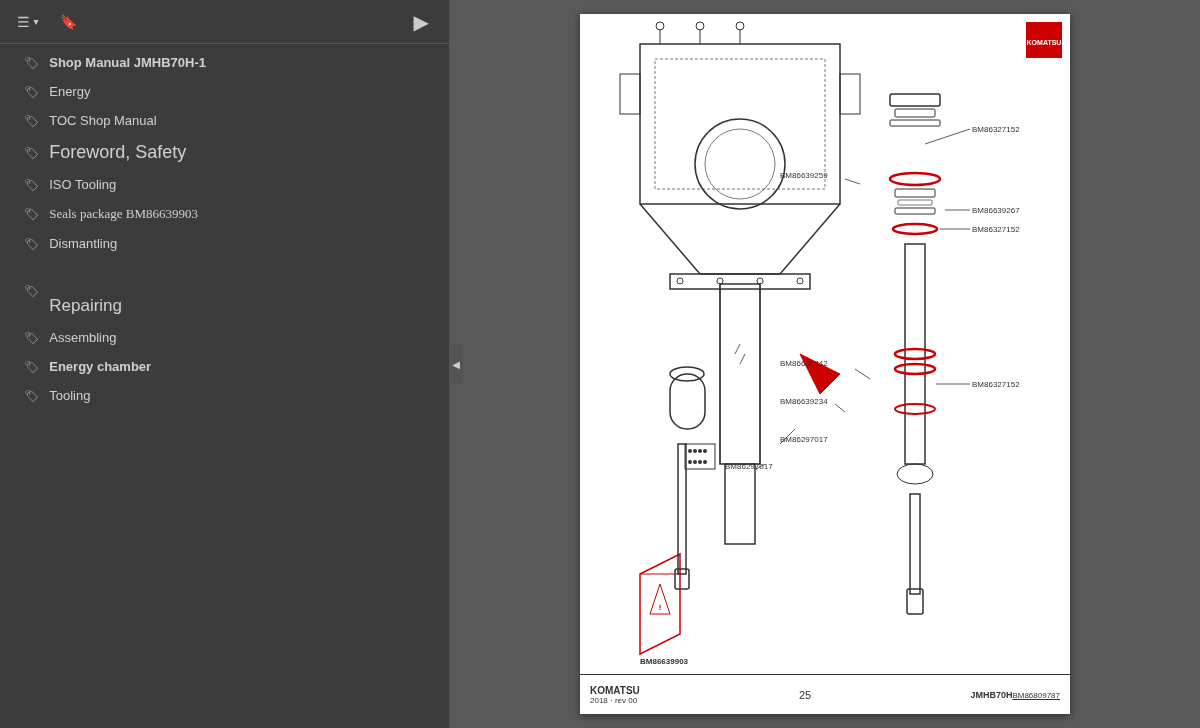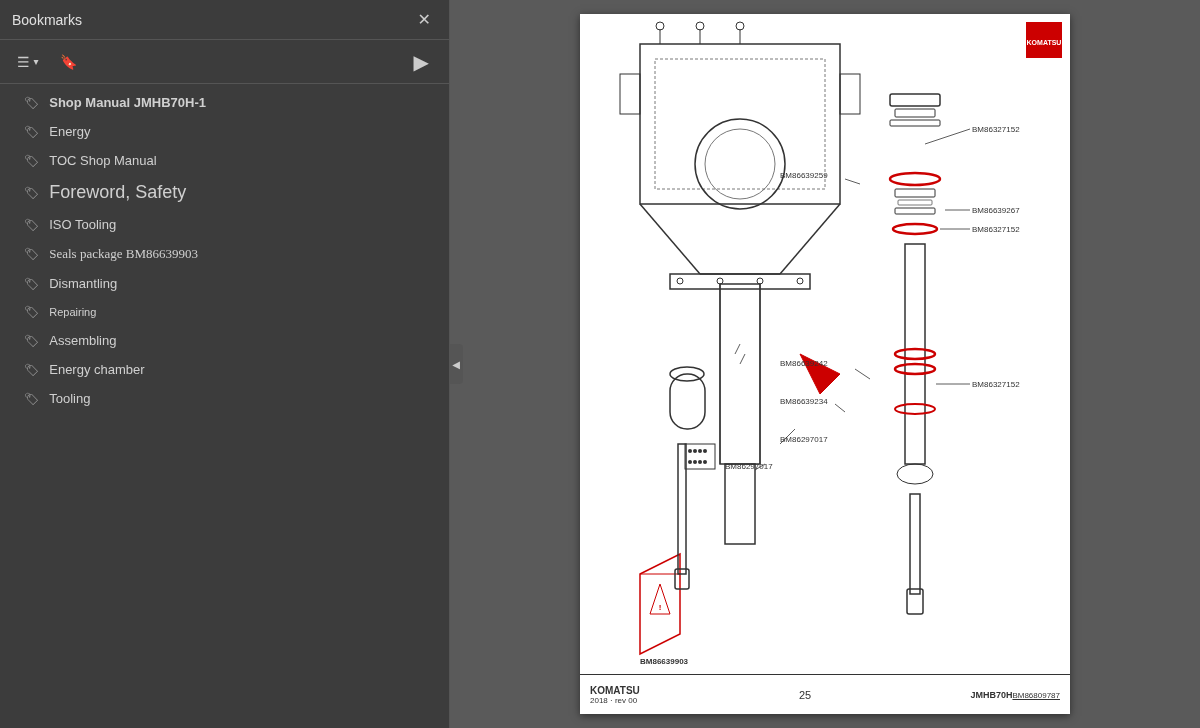--- a/index.html
+++ b/index.html
@@ -193,24 +193,20 @@
       justify-content: center;
       color: white;
       font-size: 8px;
       font-weight: bold;
     }
   </style>
 </head>
 <body>
 
 <div class="left-panel">
-  <div class="panel-header">
-    <span class="panel-title">Bookmarks</span>
-    <button class="close-btn">✕</button>
-  </div>
 
   <div class="toolbar">
     <button class="toolbar-btn">
       <span>☰</span>
       <span class="dropdown-arrow">▾</span>
     </button>
     <button class="toolbar-btn">
       <span>🔖</span>
     </button>
     <div class="cursor-area">
@@ -242,29 +238,29 @@
       <div class="bookmark-item">
         <span class="bookmark-icon" style="font-size: 12px; color: rgb(170, 170, 170);">🏷</span>
         <span style="font-size: 13px; font-family: Liberation Serif, serif;">Seals package BM86639903</span>
       </div>
       <div class="bookmark-item">
         <span class="bookmark-icon" style="font-size: 12px; color: rgb(170, 170, 170);">🏷</span>
         <span style="font-size: 13px;">Dismantling</span>
       </div>
       <div class="bookmark-item">
         <span class="bookmark-icon" style="font-size: 12px; color: rgb(170, 170, 170);">🏷</span>
-        <span style="font-size: 11px;">Repairing</span>
+        <span style="font-size: 17px; margin-top: 31px;">Repairing</span>
       </div>
       <div class="bookmark-item">
         <span class="bookmark-icon" style="font-size: 12px; color: rgb(170, 170, 170);">🏷</span>
         <span style="font-size: 13px;">Assembling</span>
       </div>
       <div class="bookmark-item">
         <span class="bookmark-icon" style="font-size: 12px; color: rgb(170, 170, 170);">🏷</span>
-        <span style="font-size: 13px;">Energy chamber</span>
+        <span style="font-size: 13px; font-weight: bold;">Energy chamber</span>
       </div>
       <div class="bookmark-item">
         <span class="bookmark-icon" style="font-size: 12px; color: rgb(170, 170, 170);">🏷</span>
         <span style="font-size: 13px;">Tooling</span>
       </div>
     </div>
 
   <div class="collapse-handle">
     <span>◀</span>
   </div>

